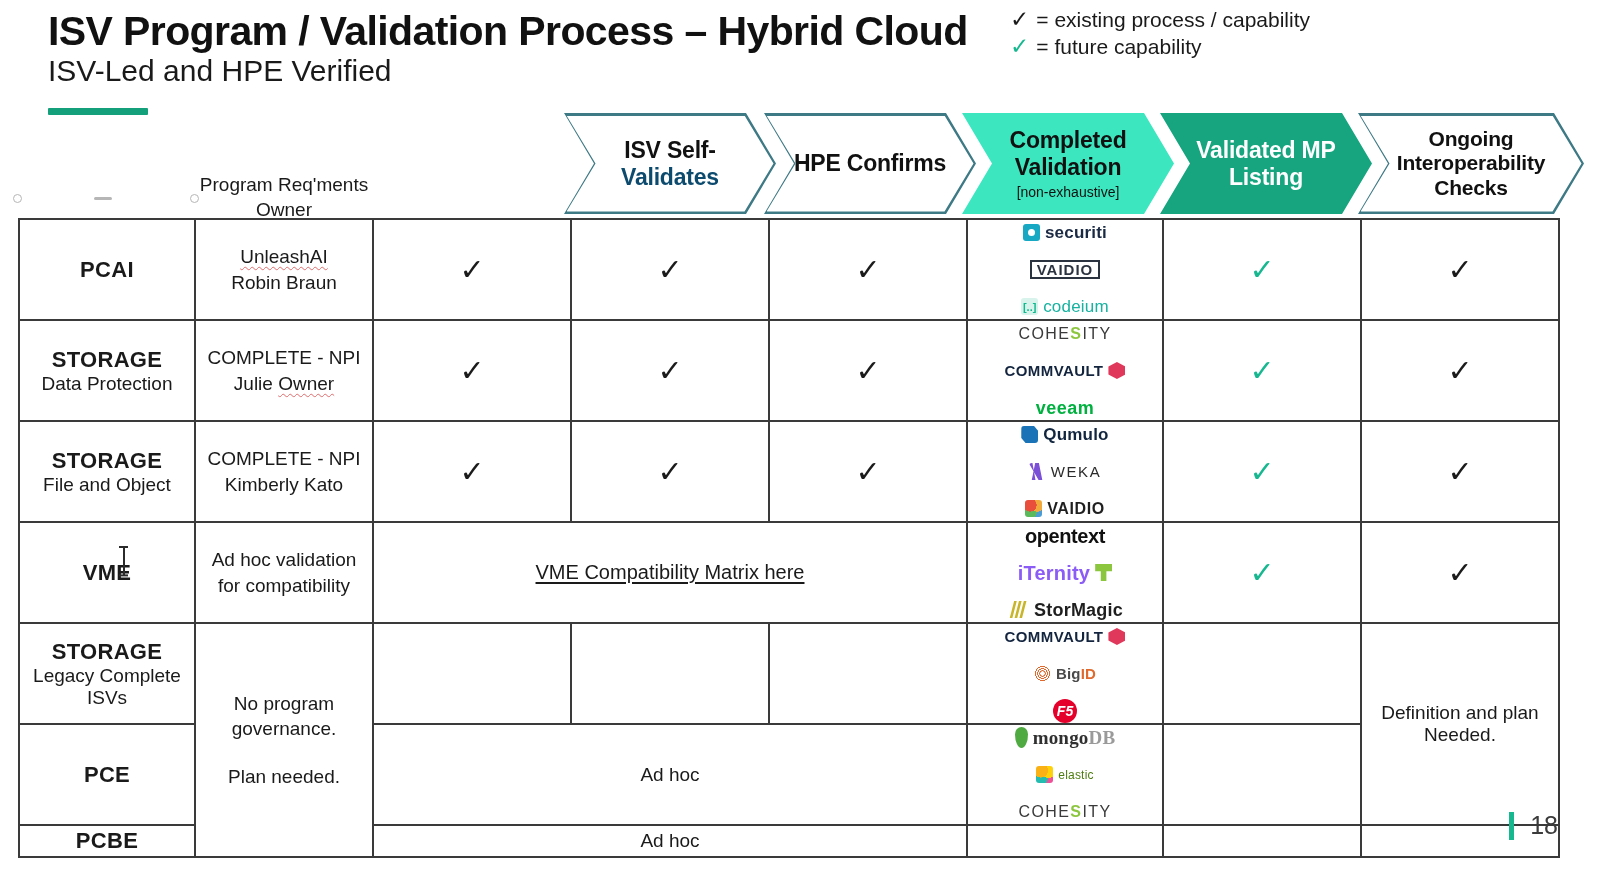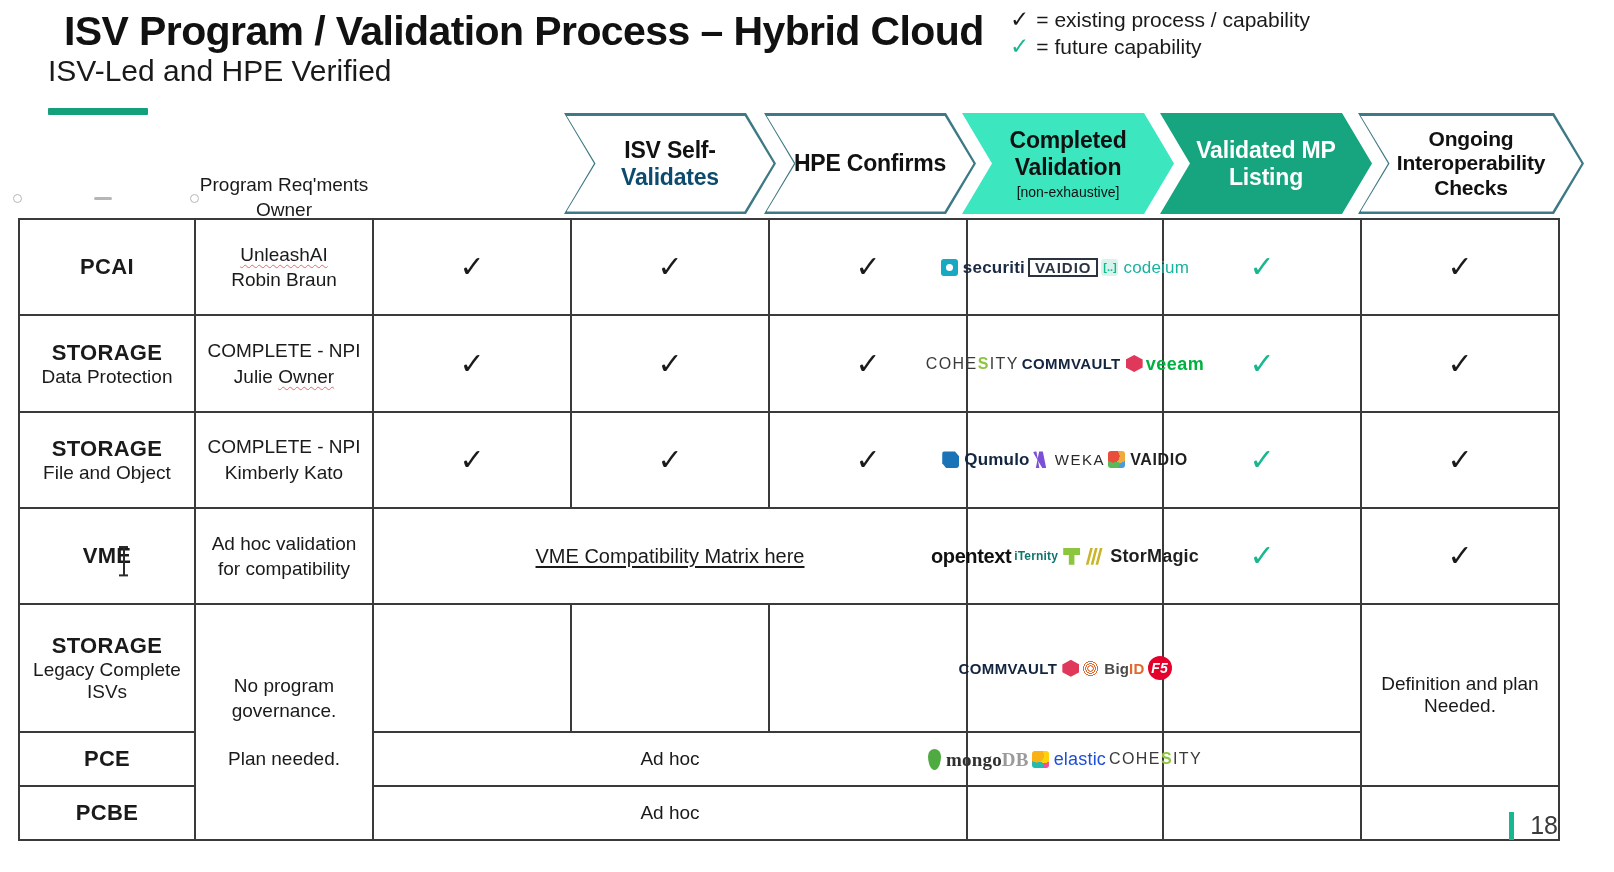--- a/index.html
+++ b/index.html
@@ -6,21 +6,21 @@
   html, body {
     width: 1614px; height: 872px;
     background: #ffffff;
     font-family: "Liberation Sans", sans-serif;
     overflow: hidden;
   }
   #slide { position: relative; width: 1614px; height: 872px; background:#fff; }
 
   
   .title {
-    position: absolute; left: 64px; top: 8px;
+    position: absolute; left: 48px; top: 8px;
     font-size: 41px; font-weight: bold; letter-spacing: -0.6px;
     color: #111; white-space: nowrap;
   }
   .subtitle {
     position: absolute; left: 48px; top: 54px;
     font-size: 30px; color: #1a1a1a; white-space: nowrap;
   }
   .accent-bar {
     position: absolute; left: 48px; top: 108px;
     width: 100px; height: 7px; background: #14a07a; border-radius: 1px;
@@ -77,21 +77,21 @@
   .cat-strong { font-weight: bold; font-size: 22px; letter-spacing: 0.3px; }
   .cat-sub { font-weight: normal; font-size: 19px; }
   .owner-cell { font-size: 19px; line-height: 1.35; }
   .sq { text-decoration: underline wavy #e06c6c 1.4px; text-underline-offset: 3px; }
   .chk { font-size: 30px; line-height: 1; }
   .chk.existing { color: #1b1b1b; }
   .chk.future  { color: #17b890; }
   .link { color: #1a1a1a; text-decoration: underline; text-underline-offset: 3px; font-size: 20px; }
 
   
-  .logos { display: flex; flex-direction: row; align-items: center; justify-content: center; gap: 3px; }
+  .logos { display: flex; flex-direction: column; align-items: center; justify-content: center; gap: 16px; }
   .logo { display: flex; align-items: center; gap: 5px; height: 21px; }
   .lg-txt { font-size: 16px; font-weight: bold; letter-spacing: 0.2px; line-height: 1; }
   .mark { width: 17px; height: 17px; border-radius: 3px; display:inline-block; flex: none; }
 
   
   .securiti-mark { background:#17a8c4; position:relative; }
   .securiti-mark::after{content:"";position:absolute;left:5px;top:5px;width:7px;height:7px;border-radius:50%;background:#fff;}
   .securiti-txt { color:#1b2a44; font-size:17px; }
   .vaidio { border:2px solid #2c3340; padding:0 5px; color:#2c3340; font-size:15px; letter-spacing:1px; }
   .codeium-mark { background:#d8f3ec; color:#0fb98e; font-size:11px; display:flex;align-items:center;justify-content:center;font-weight:bold;}
@@ -105,38 +105,38 @@
   .qumulo-txt { color:#12263f; font-size:17px; }
   .weka-mark { background:#7b4fd6; clip-path: polygon(0 0,22% 0,40% 100%,18% 100%, 38% 0, 60% 0, 80% 100%, 58% 100%); }
   .weka-txt { color:#2b2b2b; letter-spacing:1.6px; font-size:15px; font-weight:normal; }
   .scality-mark { background:
       radial-gradient(circle at 30% 30%, #e94e3c 38%, transparent 39%),
       radial-gradient(circle at 72% 30%, #f2a93b 38%, transparent 39%),
       radial-gradient(circle at 30% 72%, #5bb85b 38%, transparent 39%),
       radial-gradient(circle at 72% 72%, #4a9bd6 38%, transparent 39%); }
   .scality-txt { color:#1f1f1f; letter-spacing:0.6px; font-size:16px; }
   .opentext-txt { color:#101010; font-size:20px; letter-spacing:-0.4px; }
-  .iternity-txt { color:#0f766e; font-size:12px; }
+  .iternity-txt { color:#8b5cf6; font-size:20px; }
   .iternity-mark { background:#8cc63e; clip-path: polygon(0 0,100% 0,100% 42%,66% 42%,66% 100%,33% 100%,33% 42%,0 42%); border-radius:0; }
   .stormagic-mark { background:#c9b52a; clip-path: polygon(12% 100%,32% 0,44% 0,24% 100%, 34% 100%, 54% 0, 66% 0, 46% 100%, 56% 100%, 76% 0, 88% 0, 68% 100%); width:22px;}
   .stormagic-txt { color:#1f1f1f; font-size:18px; }
   .bigid-mark { background: radial-gradient(circle at 50% 50%, transparent 18%, #e06a2e 19%, #e06a2e 26%, transparent 27%, transparent 36%, #e06a2e 37%, #e06a2e 44%, transparent 45%, transparent 54%, #e06a2e 55%, #e06a2e 62%, transparent 63%); }
   .bigid-txt { color:#4a4a4a; font-size:15px; }
   .bigid-d { color:#e06a2e; }
   .f5-mark { width:24px;height:24px;border-radius:50%;background:#e4002b;color:#fff;font-weight:bold;font-size:14px;display:flex;align-items:center;justify-content:center;font-style:italic;}
   .mongo-mark { width:13px;height:21px;background:#4faa41;border-radius:50% 50% 50% 50% / 34% 34% 66% 66%; }
   .mongo-txt { color:#303030; font-family:"Liberation Serif", serif; font-size:19px; }
   .mongo-db { color:#9a9a9a; }
   .elastic-mark { background:
       radial-gradient(circle at 28% 26%, #f9b115 40%, transparent 41%),
       radial-gradient(circle at 74% 28%, #fed10a 40%, transparent 41%),
       radial-gradient(circle at 26% 74%, #24bbb1 40%, transparent 41%),
       radial-gradient(circle at 72% 74%, #ef5098 40%, transparent 41%),
       radial-gradient(circle at 50% 50%, #0077cc 32%, transparent 33%); }
-  .elastic-txt { color:#1d4ed8; font-size:18px; font-weight:normal; }
+  .elastic-txt { color:#4d7c0f; font-size:12px; font-weight:normal; }
 
   
   .pagenum { position:absolute; right: 56px; bottom: 32px; display:flex; align-items:center; gap:16px; }
   .pagebar { width: 5px; height: 28px; background:#17b890; }
   .pagetext { font-size: 25px; color:#3b3b3b; }
 
   
   .ibeam { position:absolute; left:119px; top:546px; width:9px; height:30px; }
   .ibeam::before{content:"";position:absolute;left:4px;top:0;width:1.6px;height:30px;background:#2b2b2b;}
   .ibeam::after{content:"";position:absolute;left:0;top:0;width:9px;height:1.6px;background:#2b2b2b;box-shadow:0 28.4px 0 #2b2b2b;}

